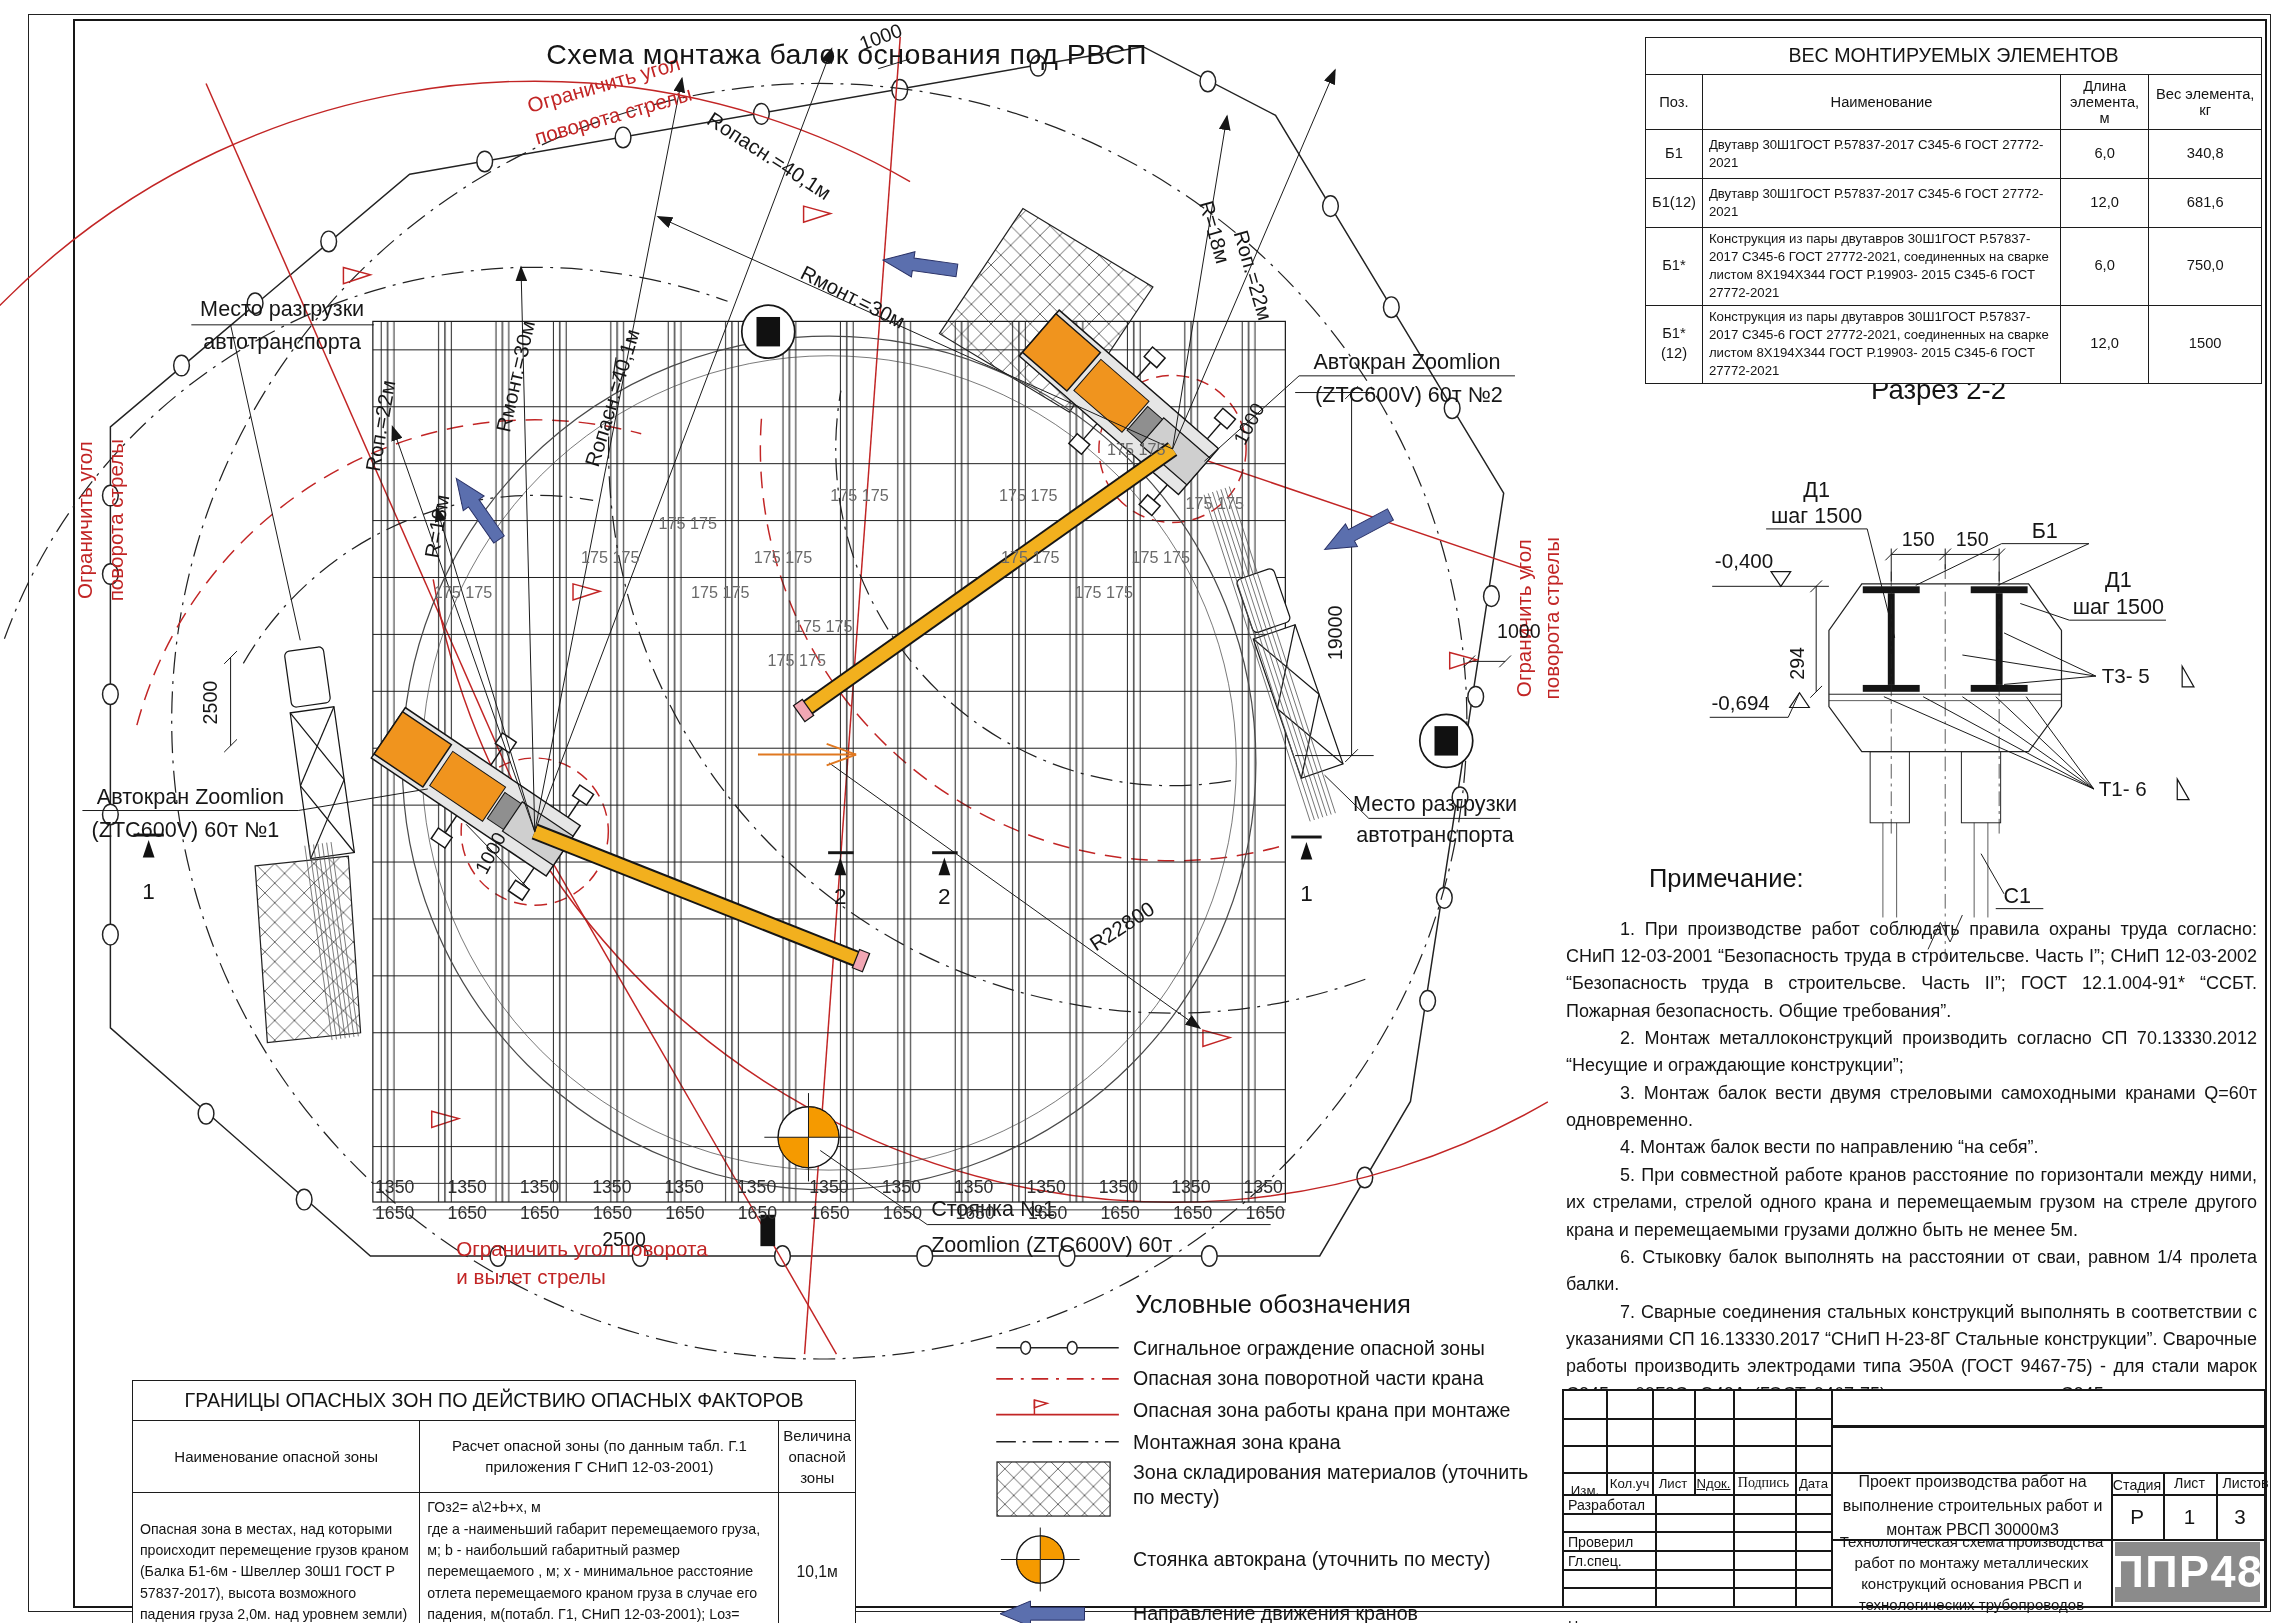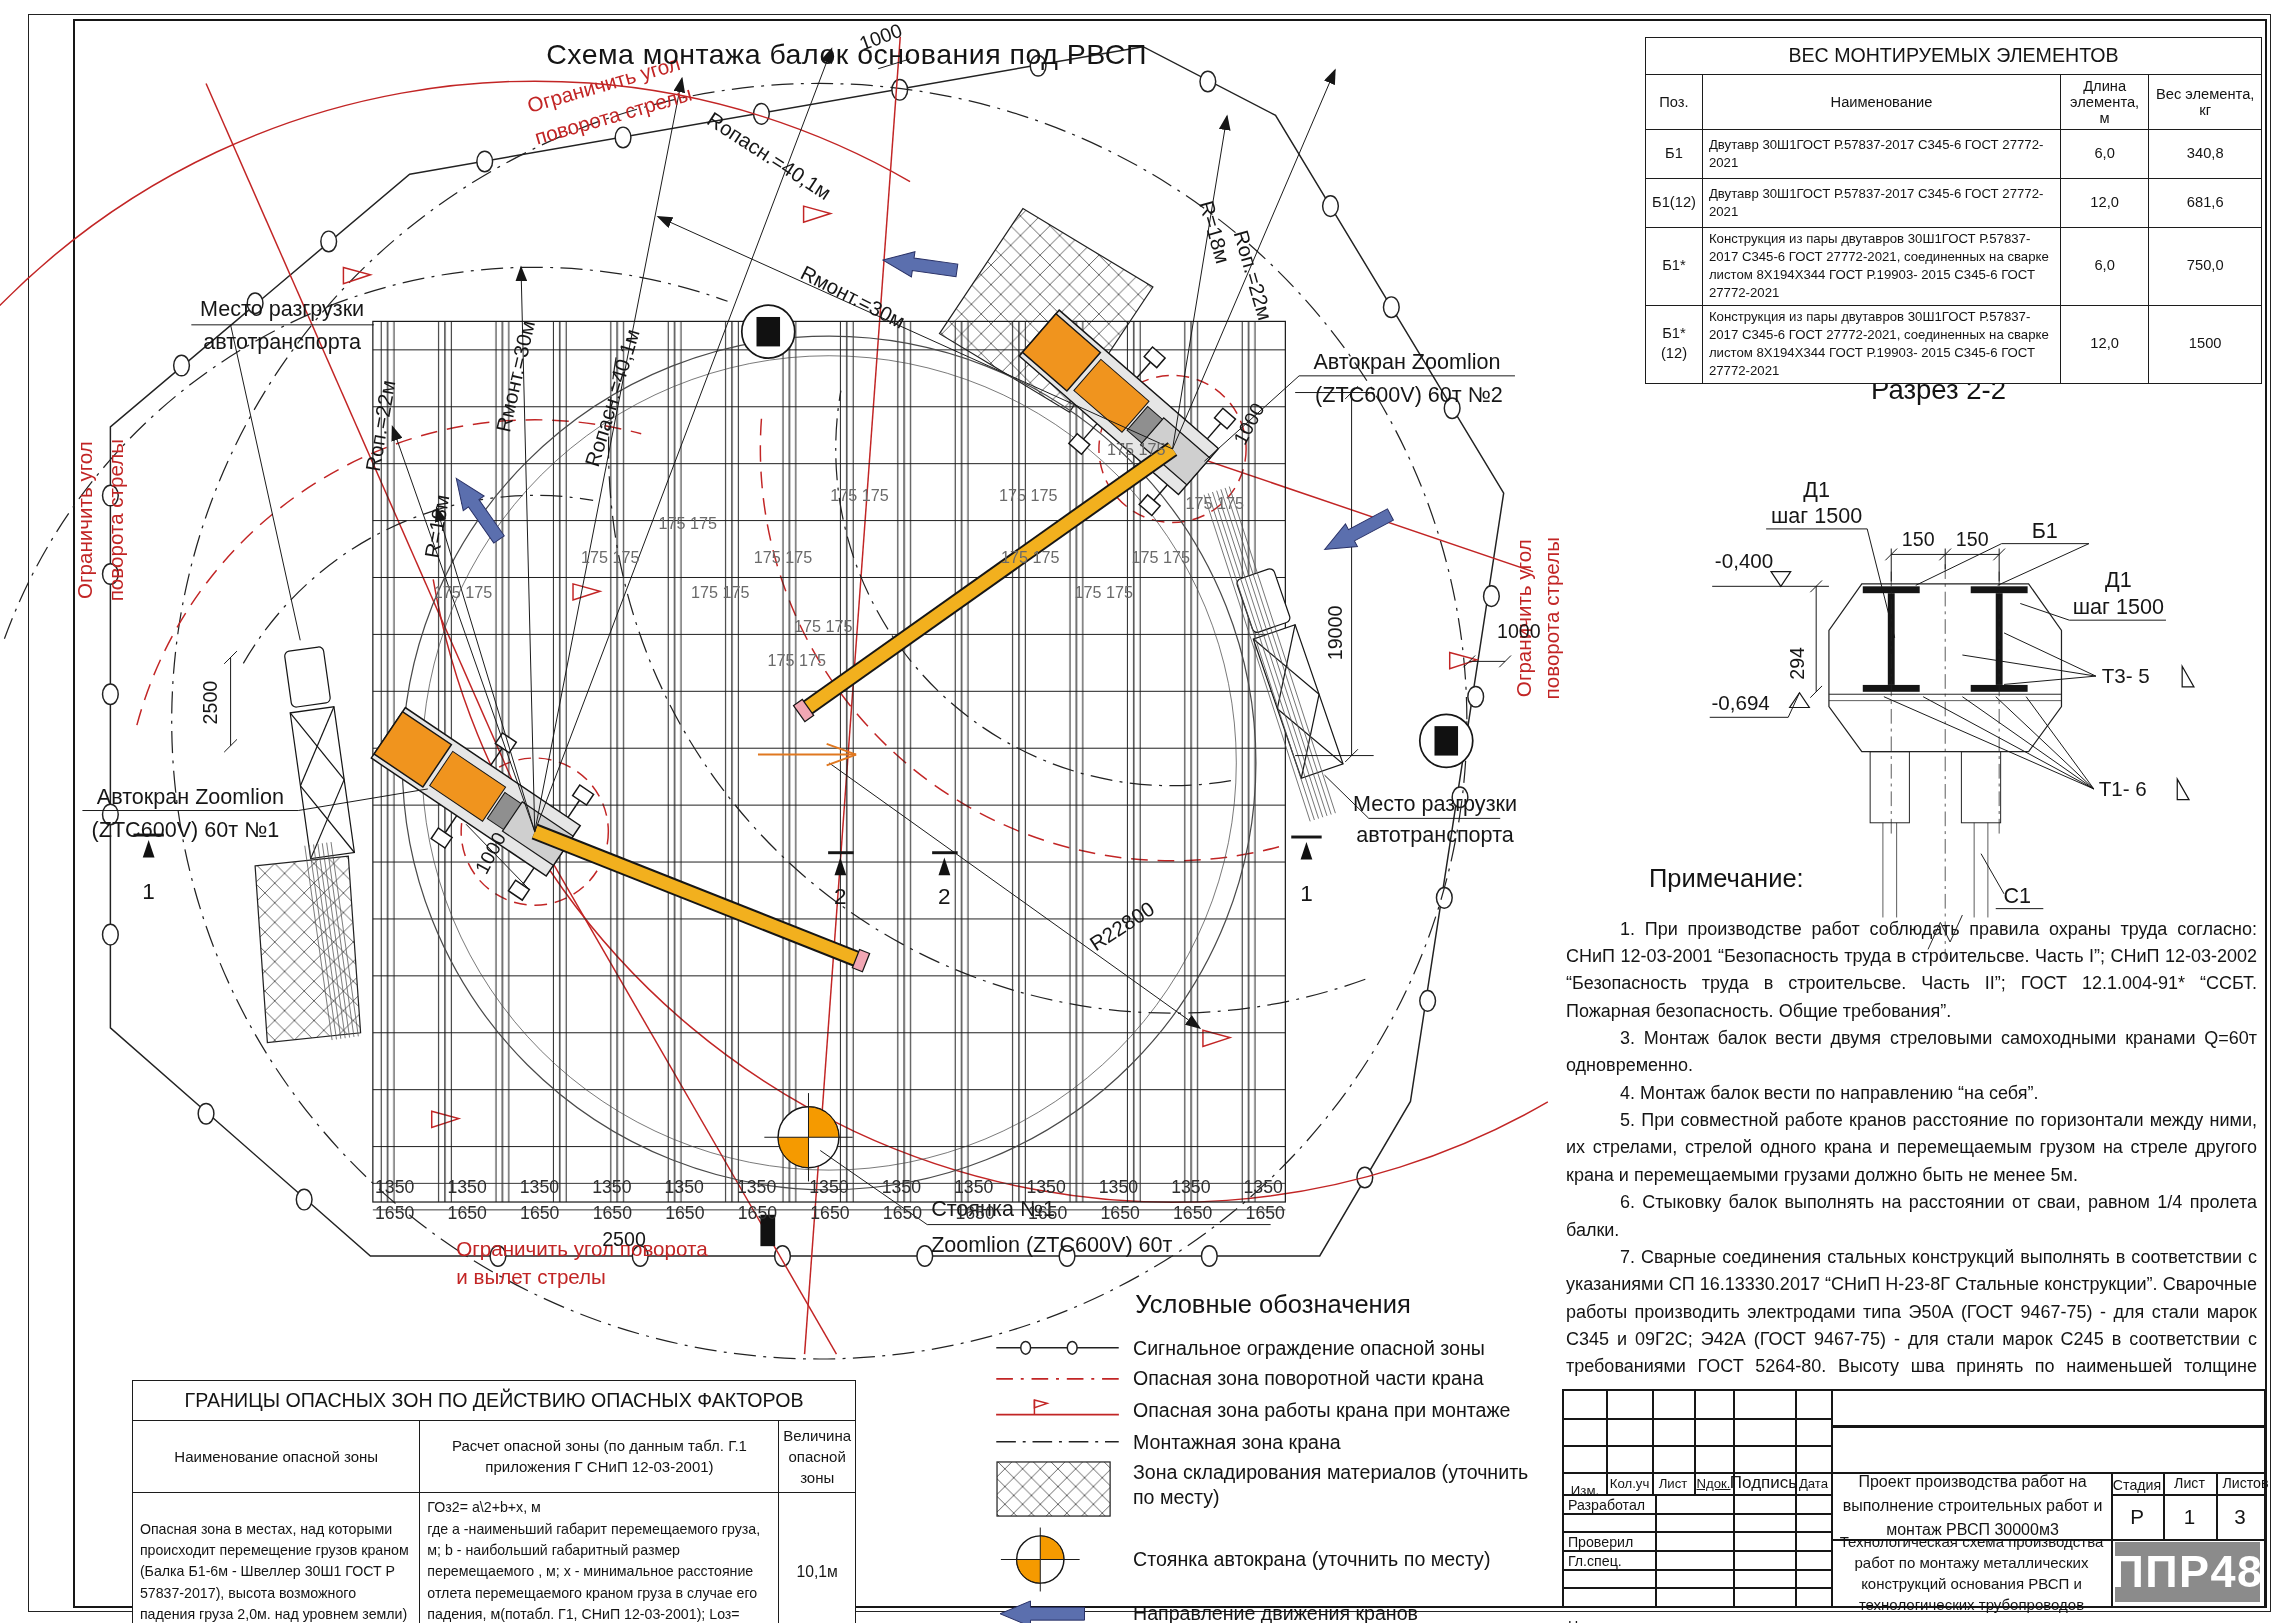--- a/index.html
+++ b/index.html
@@ -539,20 +539,21 @@
     <td>Конструкция из пары двутавров 30Ш1ГОСТ Р.57837-2017 С345-6 ГОСТ 27772-2021, соединенных на сварке листом 8Х194Х344 ГОСТ Р.19903- 2015 С345-6 ГОСТ 27772-2021</td>
     <td class="c">12,0</td>
     <td class="c">1500</td>
   </tr>
 </tbody>
   </table>
 
 <div class="abs notes">
   <h2>Примечание:</h2>
   <p>1.   При производстве работ соблюдать правила охраны труда согласно: СНиП 12-03-2001 “Безопасность труда в строительсве. Часть I”; СНиП 12-03-2002 “Безопасность труда в строительсве. Часть II”; ГОСТ 12.1.004-91* “ССБТ. Пожарная безопасность. Общие требования”.</p>
+  <p>2.   Монтаж металлоконструкций производить согласно СП 70.13330.2012 “Несущие и ограждающие конструкции”;</p>
   <p>3.   Монтаж балок вести двумя стреловыми самоходными кранами Q=60т одновременно.</p>
   <p>4.   Монтаж балок вести по направлению “на себя”.</p>
   <p>5.   При совместной работе кранов расстояние по горизонтали между ними, их стрелами, стрелой одного крана и перемещаемым грузом на стреле другого крана и перемещаемыми грузами должно быть не менее 5м.</p>
   <p>6.   Стыковку балок выполнять на расстоянии от сваи, равном 1/4 пролета балки.</p>
   <p>7.   Сварные соединения стальных конструкций выполнять в соответствии с указаниями СП 16.13330.2017 “СНиП Н-23-8Г Стальные конструкции”. Сварочные работы производить электродами типа Э50А (ГОСТ 9467-75) - для стали марок С345 и 09Г2С; Э42А (ГОСТ 9467-75) - для стали марок С245 в соответствии с требованиями ГОСТ 5264-80. Высоту шва принять по наименьшей толщине свариваемых элементов.</p>
   <p>8.   Разрез 1-1 смотри лист 3.</p>
 </div>
 
 <table class="abs dtable">
   <colgroup>
@@ -684,21 +685,21 @@
   <div class="hl" style="left:0;top:159px;width:267px;"></div>
   <div class="hl" style="left:0;top:178px;width:267px;"></div>
   <div class="hl" style="left:0;top:196px;width:267px;"></div>
   <div class="hl" style="left:267px;top:34px;width:433px;height:2.5px;"></div>
   <div class="hl" style="left:267px;top:148px;width:433px;"></div>
 
   <div class="cell" style="left:0;top:81px;width:42px;height:36px;font-size:13.2px;">Изм.</div>
   <div class="cell" style="left:42px;top:81px;width:47px;height:22px;font-size:13.2px;">Кол.уч</div>
   <div class="cell" style="left:88px;top:81px;width:42px;height:22px;font-size:13.2px;">Лист</div>
   <div class="cell" style="left:130px;top:81px;width:39px;height:22px;font-size:13.2px;text-decoration:underline;">Nдок.</div>
-  <div class="cell" style="left:169px;top:81px;width:61px;height:22px;font-size:17px;">Подпись</div>
+  <div class="cell" style="left:169px;top:81px;width:61px;height:22px;font-size:14px;font-family:Liberation Serif, serif;">Подпись</div>
   <div class="cell" style="left:231px;top:81px;width:37px;height:22px;font-size:13.2px;">Дата</div>
 
   <div class="lb" style="left:3.9px;top:106px;">Разработал</div>
   <div class="lb" style="left:3.9px;top:143px;">Проверил</div>
   <div class="lb" style="left:3.9px;top:162px;">Гл.спец.</div>
   <div class="lb" style="left:3.9px;top:199px;margin-top:28px;">Н.контр.</div>
 
   <div class="cell" style="left:274px;top:84px;width:269px;height:62px;font-size:16px;line-height:1.5;">Проект производства работ на выполнение строительных работ и монтаж РВСП 30000м3</div>
   <div class="cell" style="left:271px;top:151px;width:273px;height:62px;font-size:15px;line-height:1.4;">Технологическая схема производства работ по монтажу металлических конструкций основания РВСП и технологических трубопроводов</div>
 

